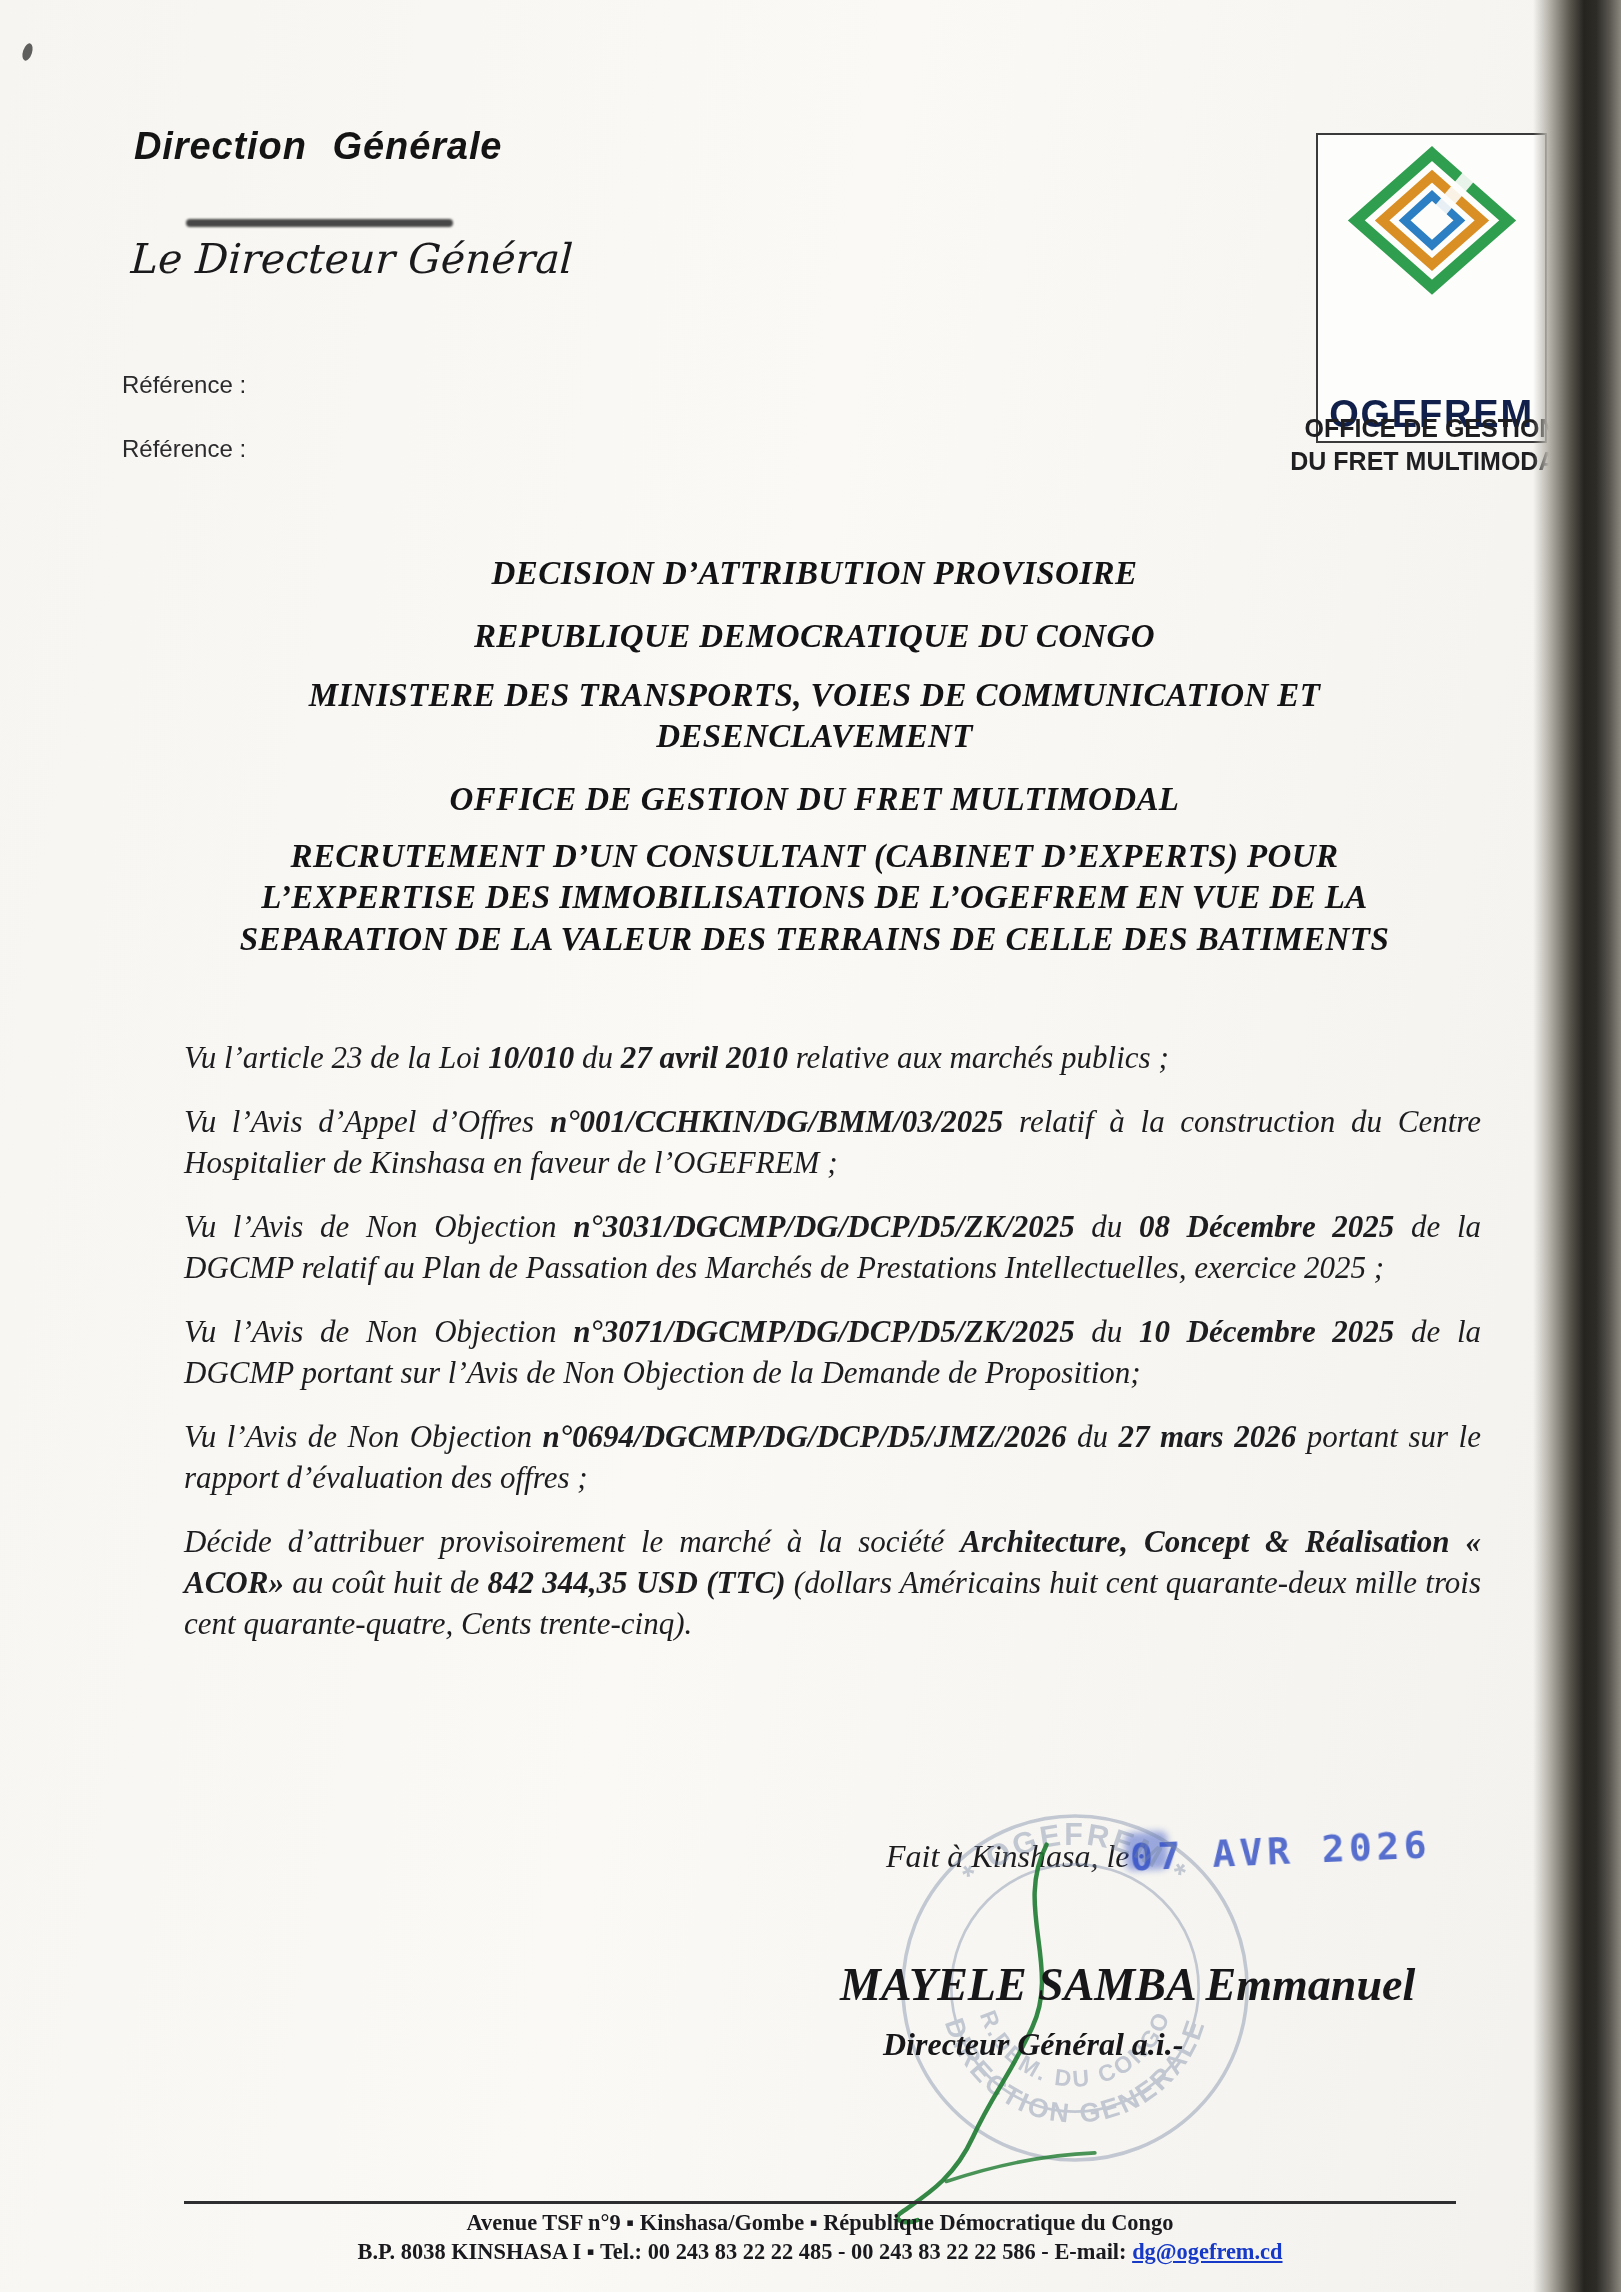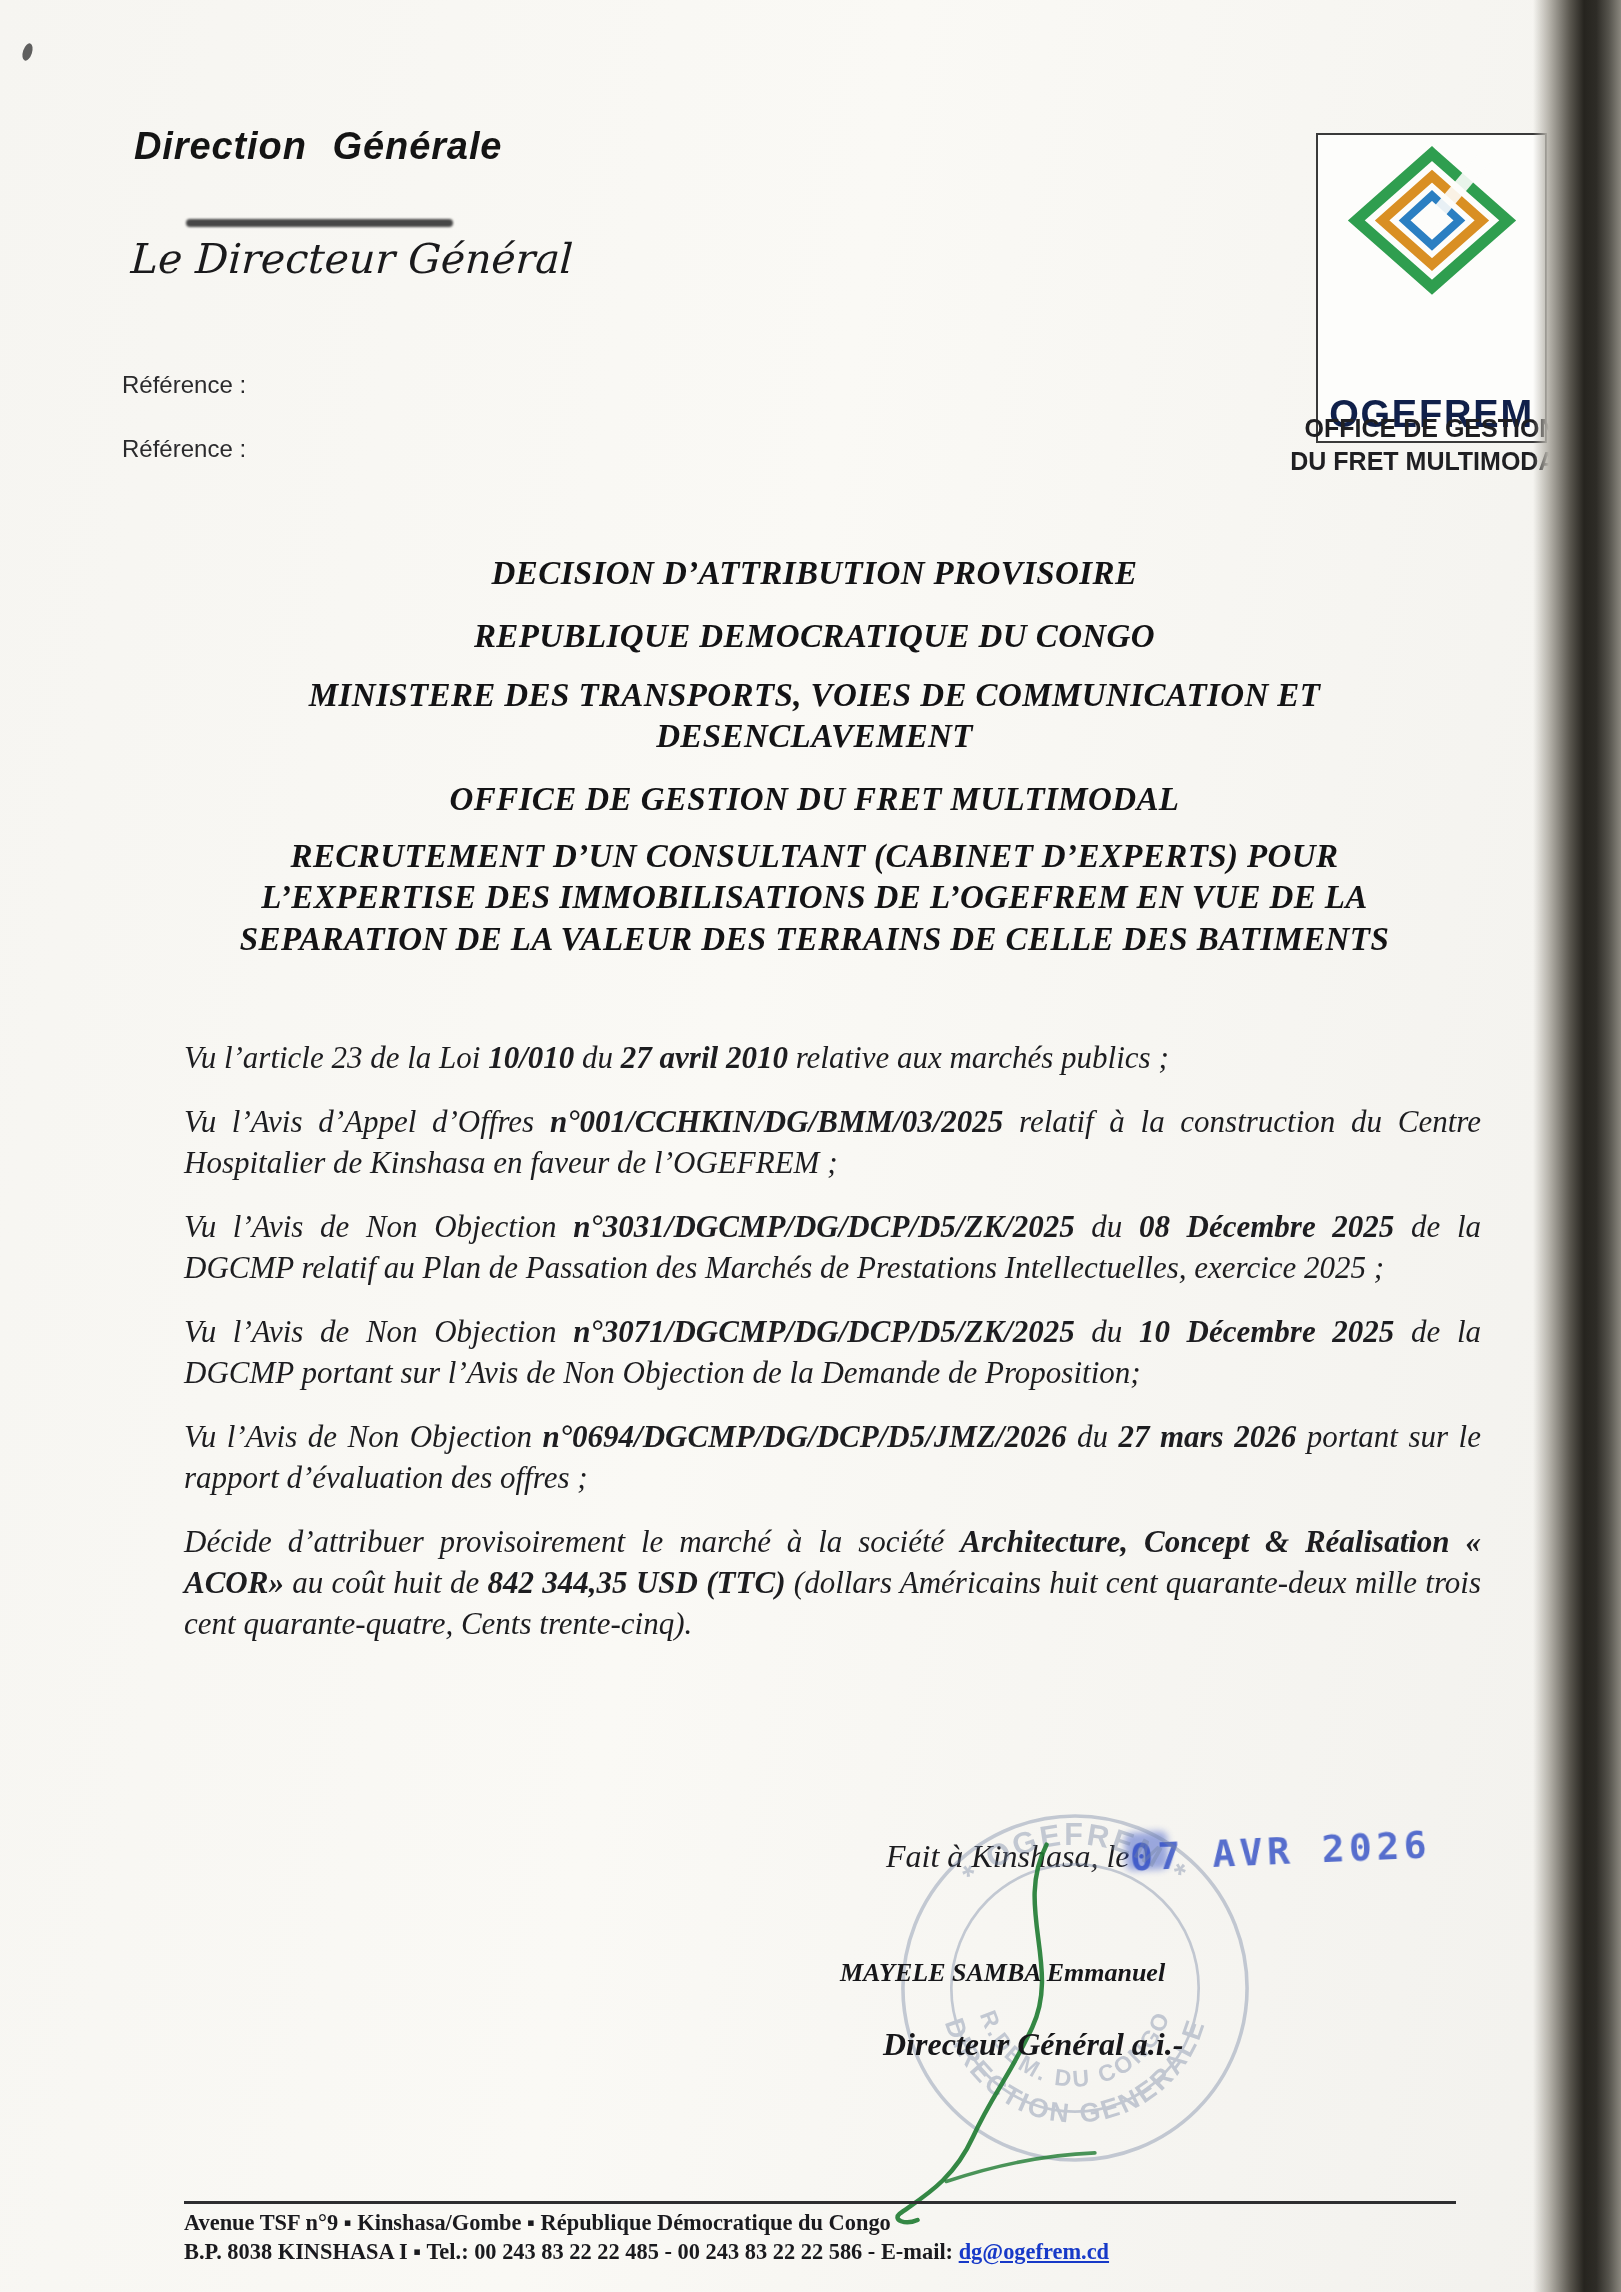--- a/index.html
+++ b/index.html
@@ -42,29 +42,29 @@
   .body-text p { margin:0 0 23px 0; }
   .b { font-weight:bold;margin-top:20px; }
   
   .fait { position:absolute; left:886px; top:1838px; font-style:italic; font-size:32px; color:#1d1d20; }
   .date-stamp { position:absolute; left:1130px; top:1829px; font-family:"DejaVu Sans Mono",monospace;
         font-weight:bold; font-size:38px; letter-spacing:4.5px; color:#2b49c4; opacity:.78;
         transform:rotate(-2.5deg); filter:blur(0.5px); white-space:nowrap; }
   .stamp-blot { position:absolute; left:1125px; top:1832px; width:43px; height:38px;
         background:#2b49c4; opacity:.45; filter:blur(3.6px); border-radius:7.2px; transform:rotate(-3deg); }
   .sig-name { position:absolute; left:840px; top:1958px; font-weight:bold; font-style:italic;
-        font-size:26px; color:#17171a; }
+        font-size:46px; color:#17171a; }
   .sig-title { position:absolute; left:883px; top:2026px; font-weight:bold; font-style:italic;
         font-size:32px; color:#17171a; }
   .round-stamp { position:absolute; left:885px; top:1798px; width:380px; height:380px; opacity:.4; }
   .stamp-text { fill:#7585a3; font-family:"Liberation Sans",sans-serif; font-weight:bold; letter-spacing:3px; }
   .sig { position:absolute; left:860px; top:1825px; width:296px; height:421px; }
   
   .footer-rule { position:absolute; left:184px; top:2201px; width:1272px; height:2.7px; background:#2e2e30; }
-  .footer { position:absolute; left:184px; width:1272px; text-align:left; font-weight:bold; color:#1a1a1e; }
+  .footer { position:absolute; left:184px; width:1272px; text-align:center; font-weight:bold; color:#1a1a1e; }
   .l1 { top:2210px; font-size:22.4px; }
   .l2 { top:2239px; font-size:22.4px; }
   .email { color:#1739c8; text-decoration:underline; }
   
   .scan-strip { position:absolute; top:0; left:1533px; width:88px; height:2293px;
         background:linear-gradient(to right, rgba(120,118,110,0) 0%, #b7b4ac 18%, #5a574f 42%,
         #26241f 58%, #2e2c27 72%, #55534c 86%, #8b887f 100%); }
   .s1 { position:absolute; left:23px; top:43px; width:9px; height:18px; background:#3a3a3a;
         border-radius:50%; transform:rotate(18deg); opacity:.8; }
 </style>

